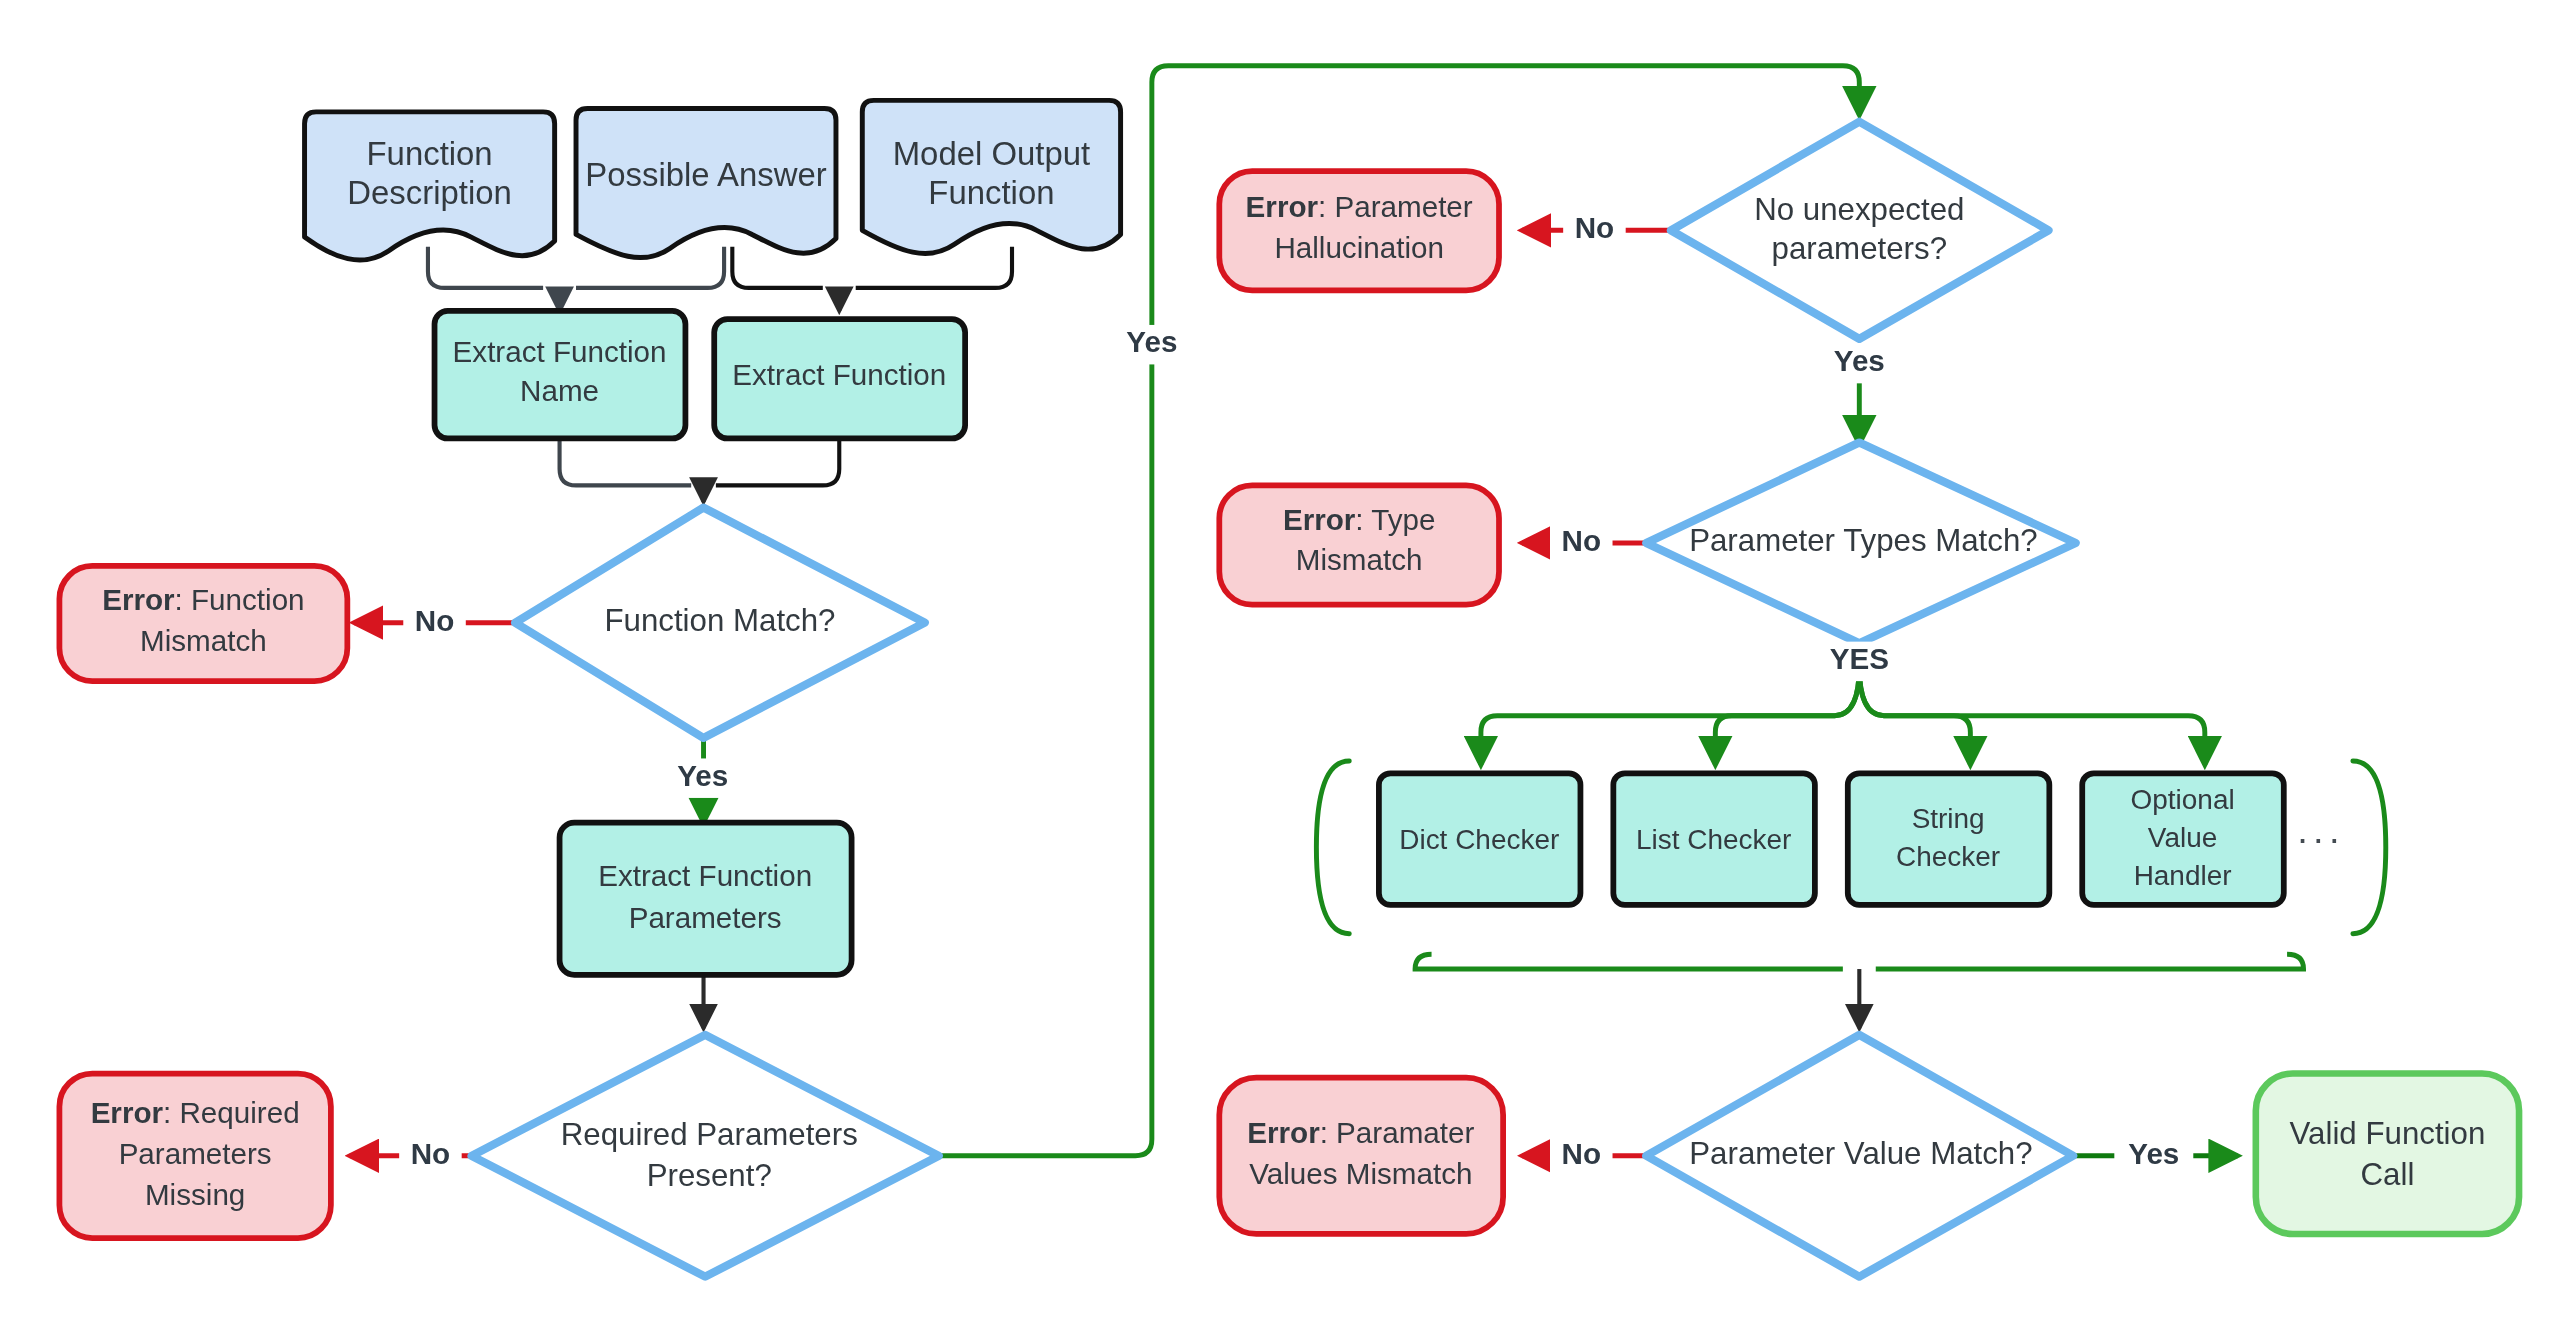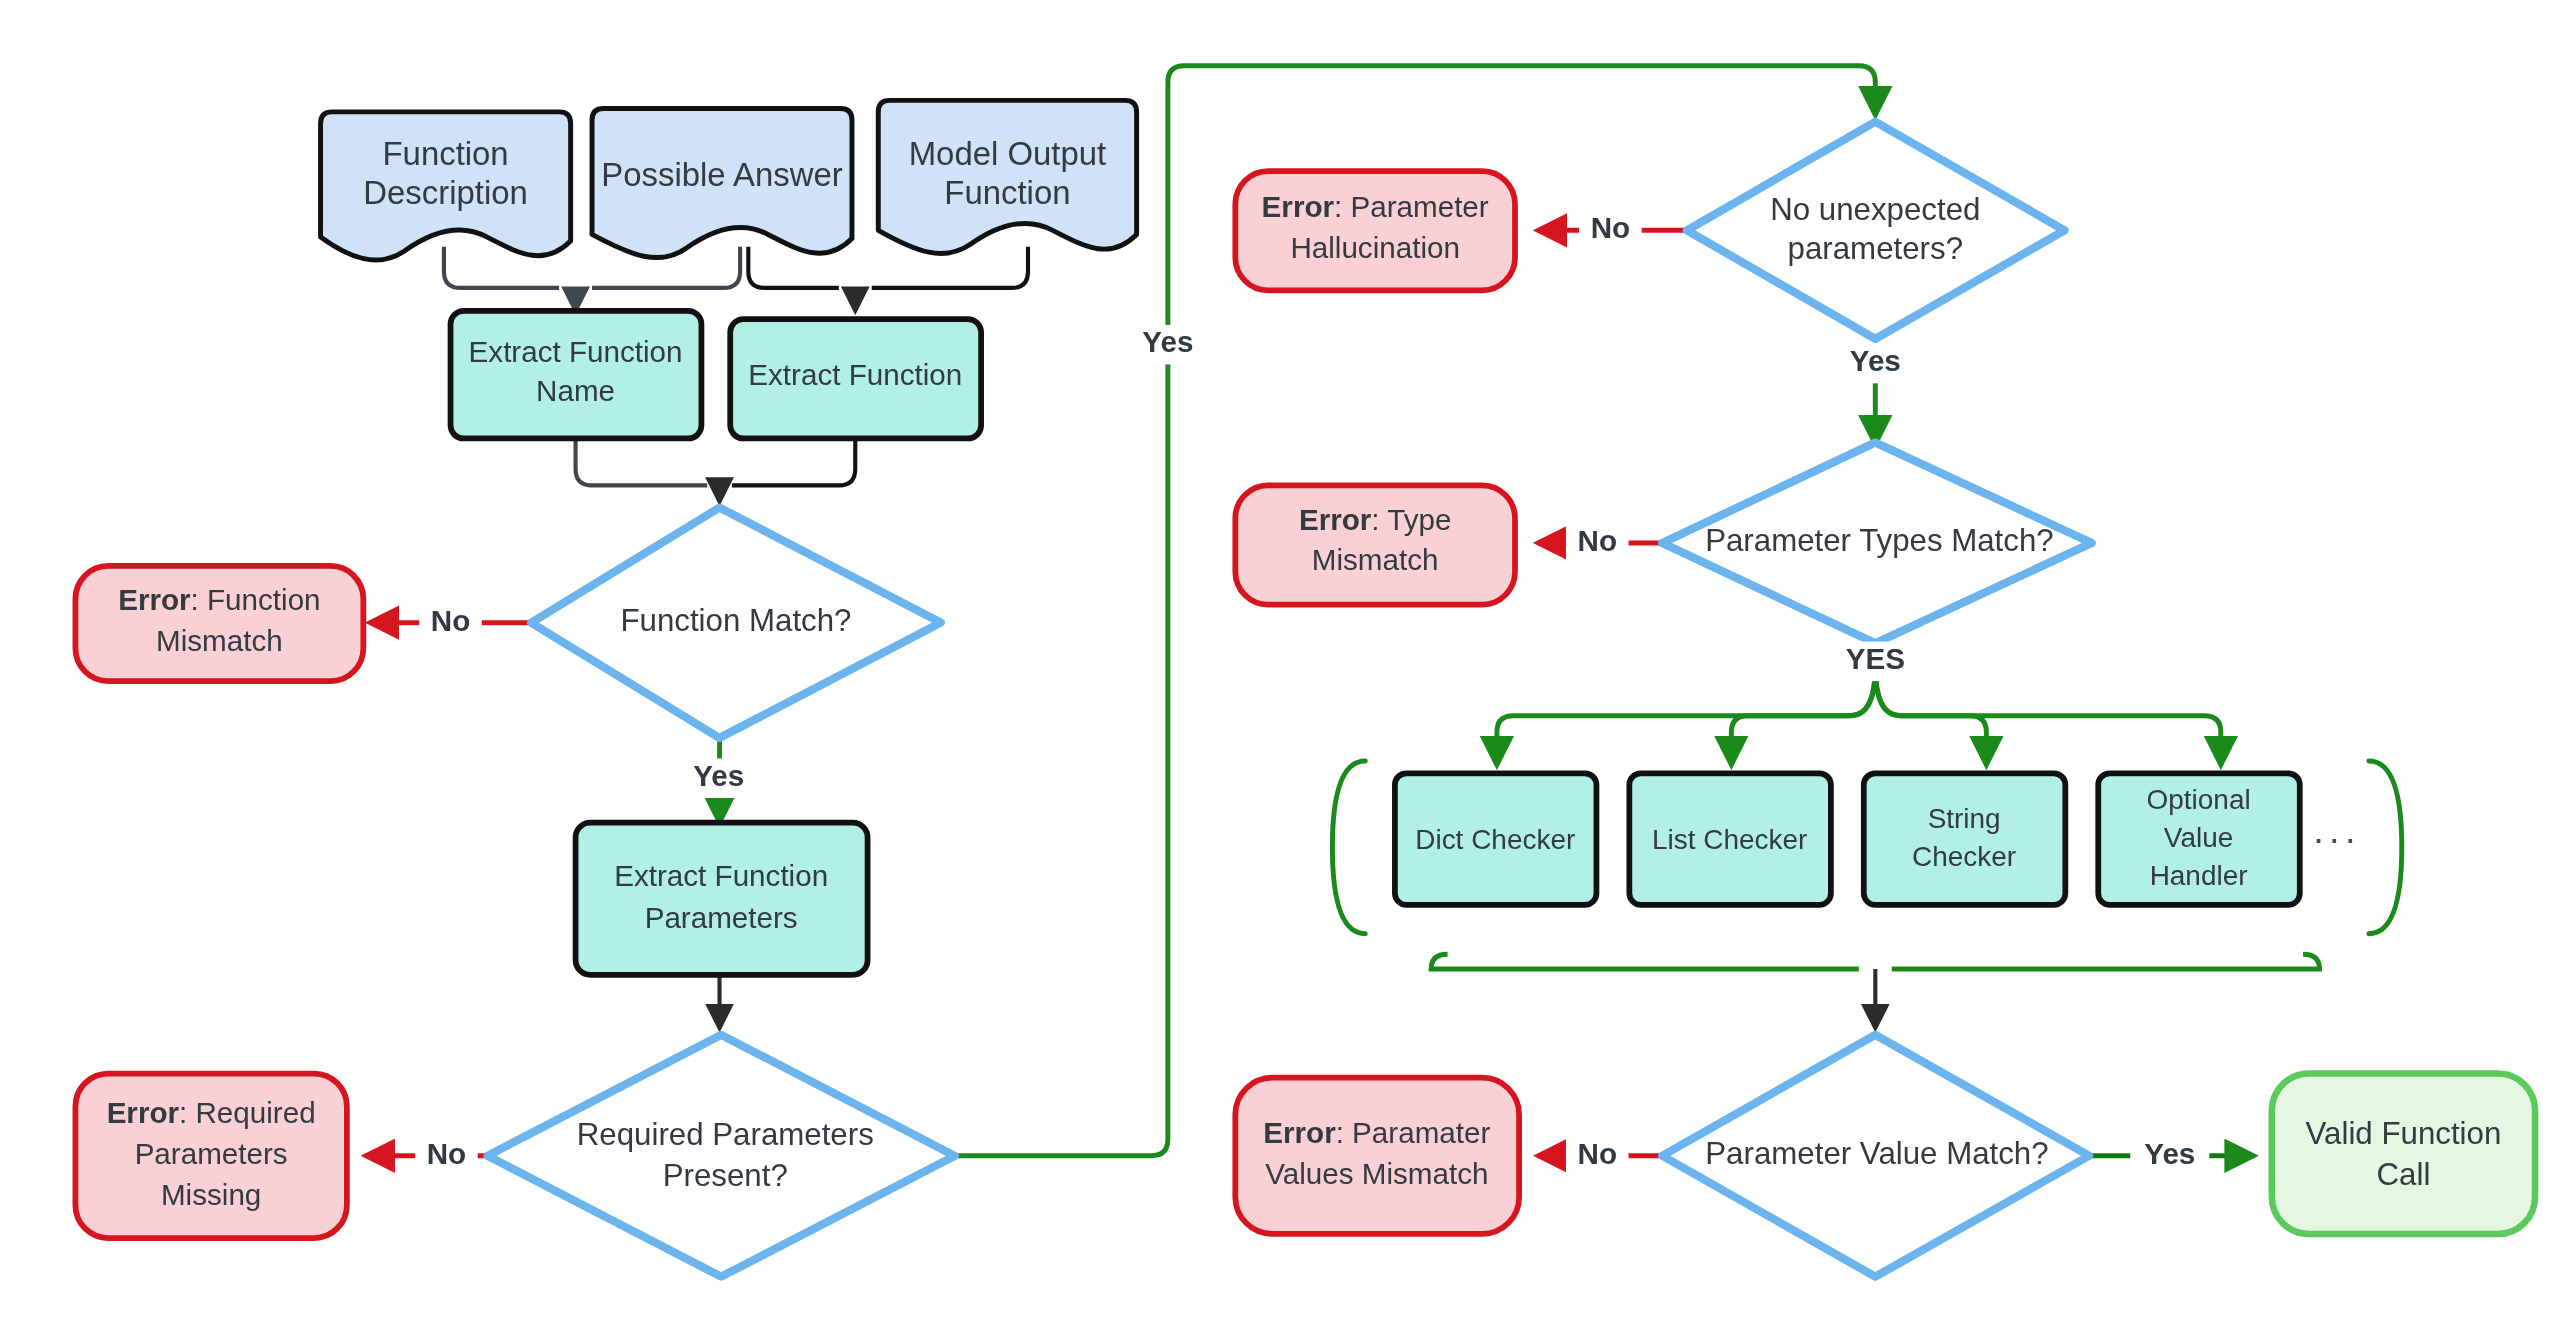--- a/index.html
+++ b/index.html
@@ -9,21 +9,20 @@
   }
   body {
     font-family: "Liberation Sans", sans-serif;
   }
   #flow-root {
     position: relative;
     width: 2532px;
     height: 1331px;
     background: #ffffff;
     overflow: hidden;
-    margin-left: 16px;
   }
   svg#flow-svg {
     position: absolute;
     left: 0;
     top: 0;
     width: 2576px;
     height: 1331px;
     display: block;
   }
   .node-label {

